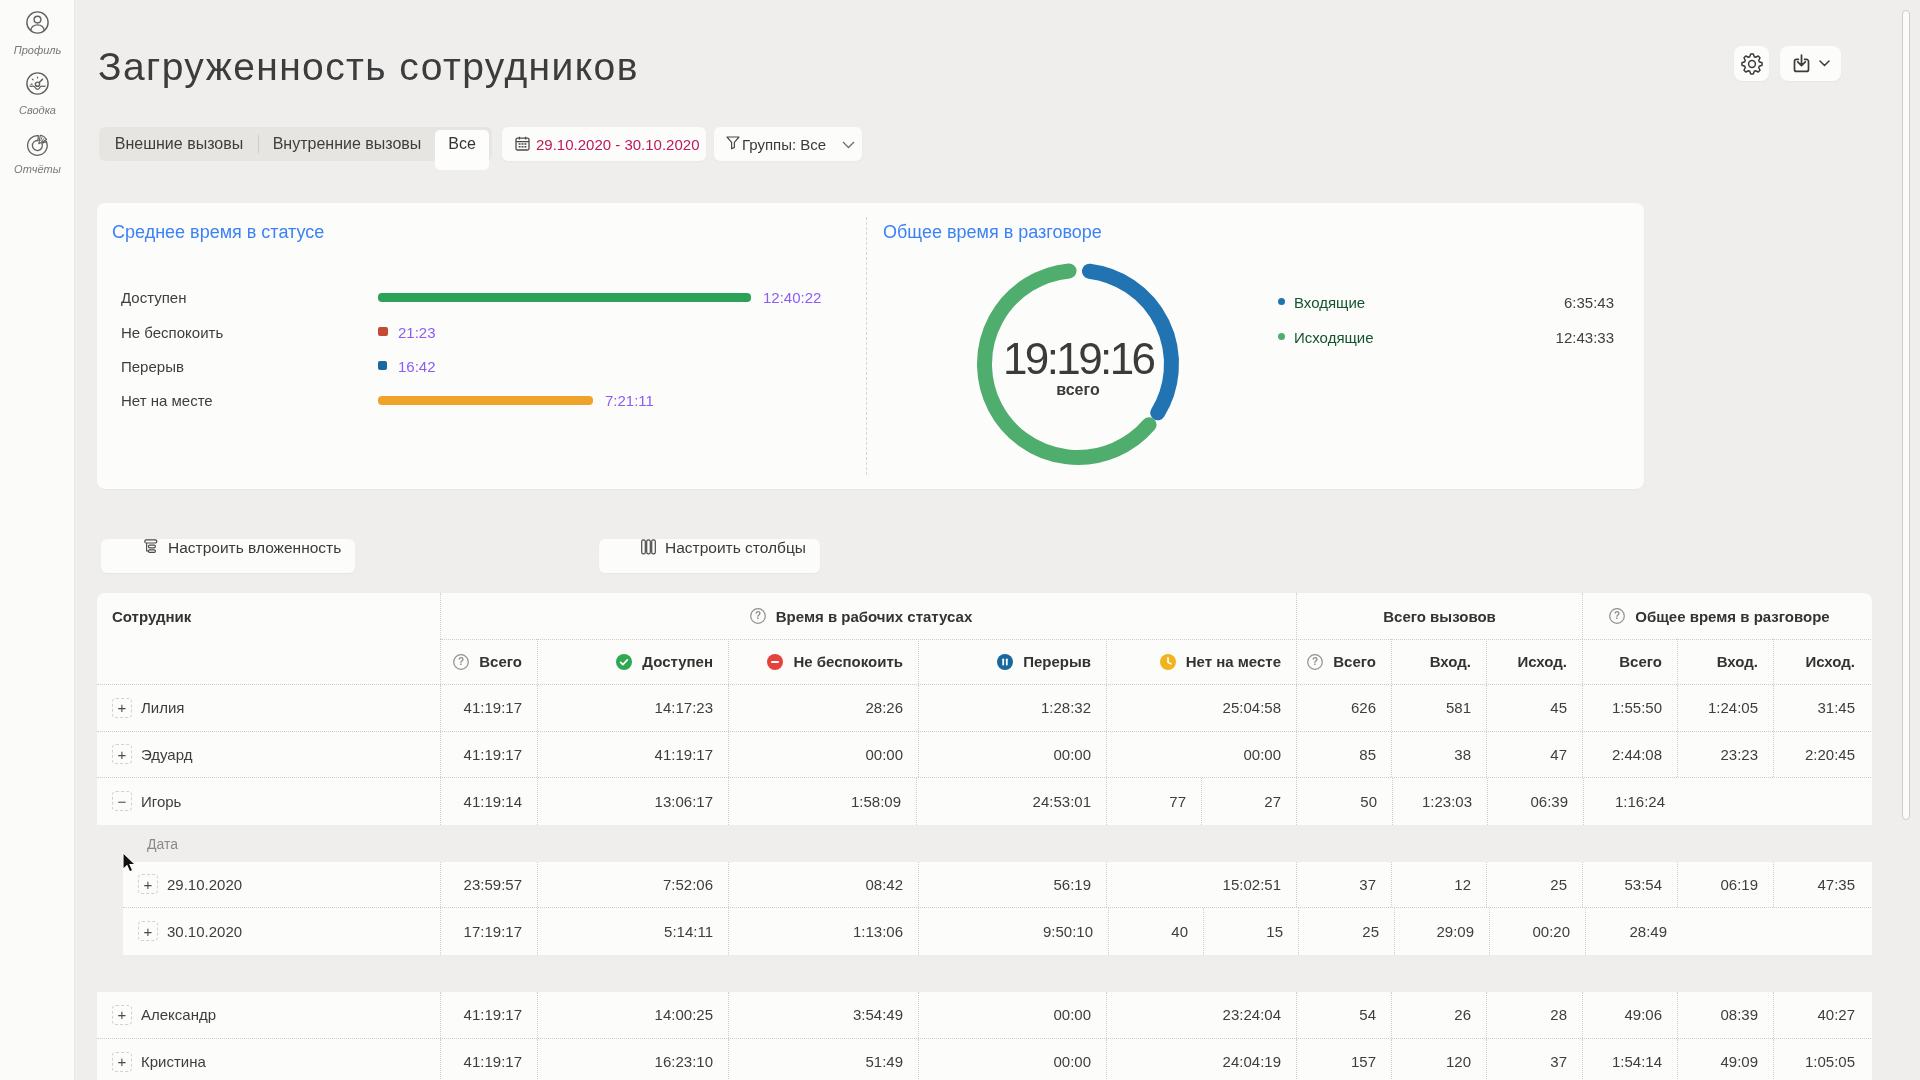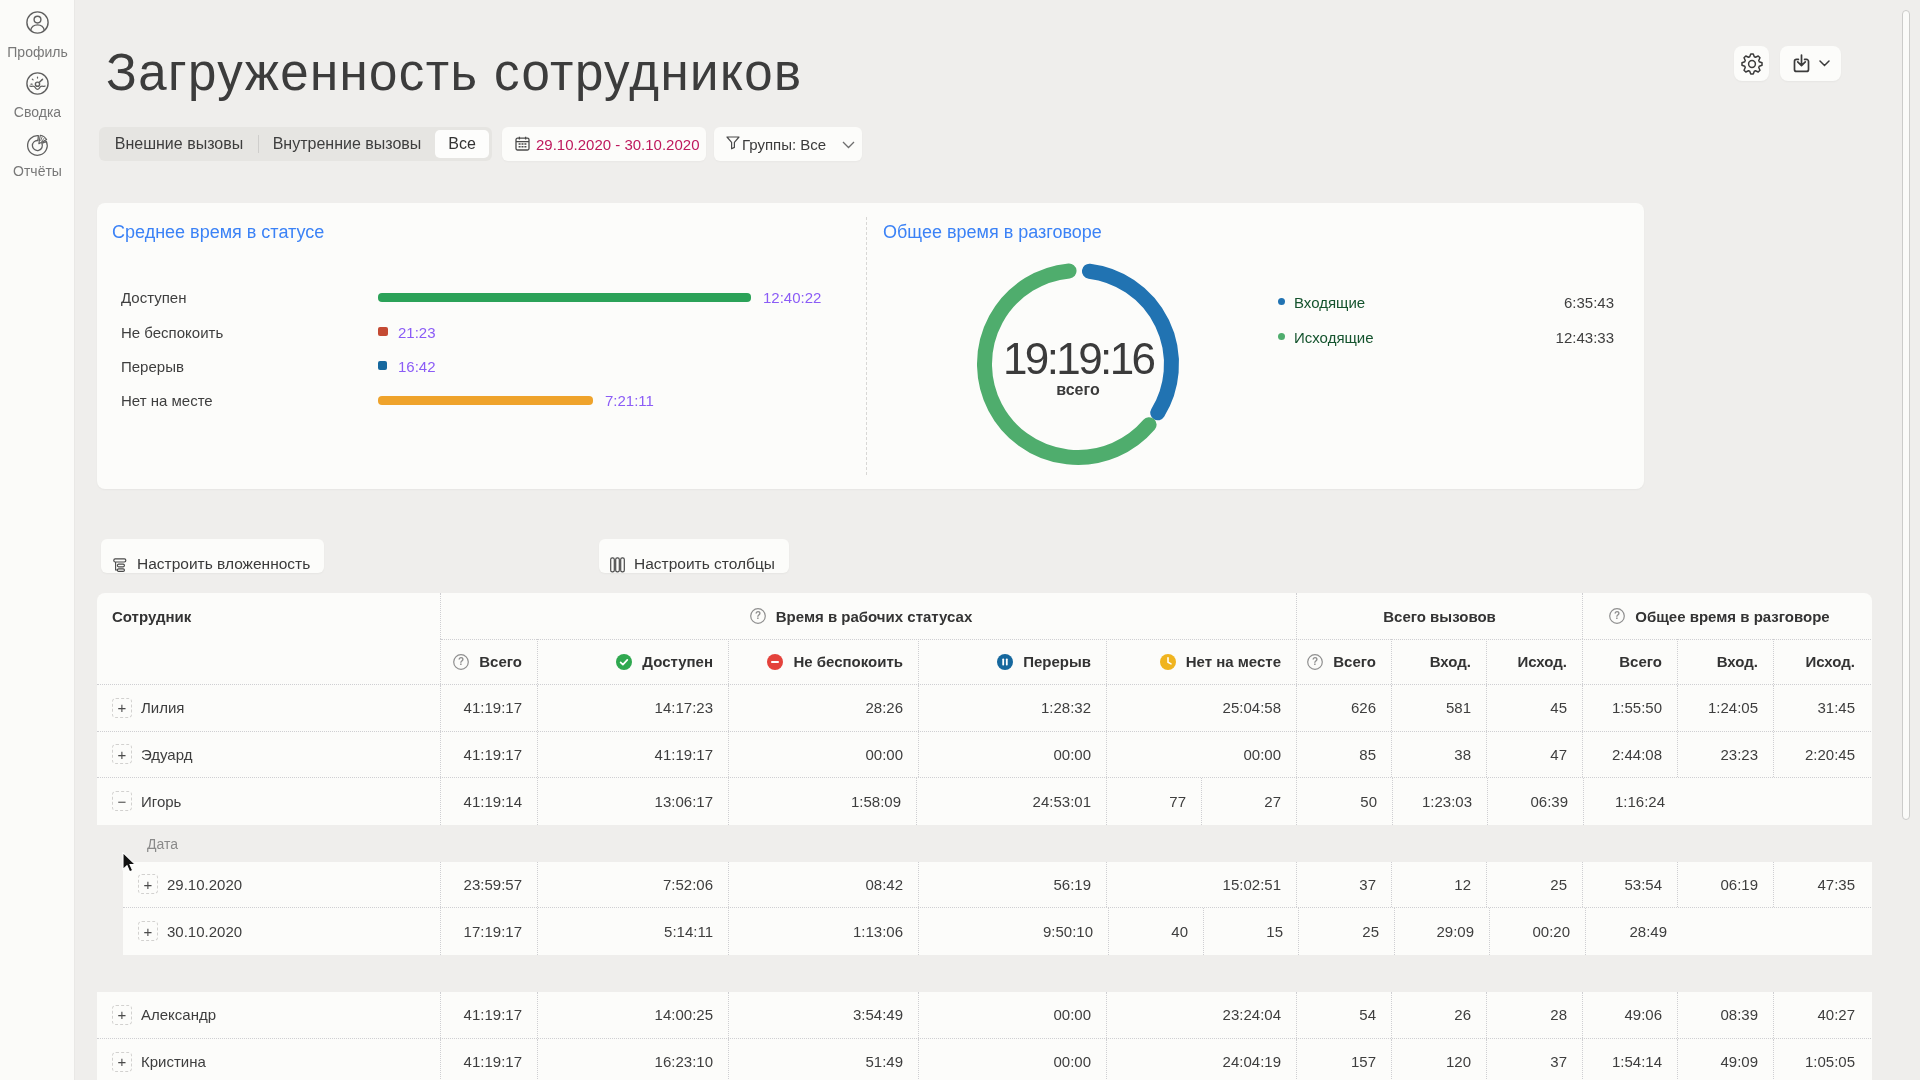--- a/index.html
+++ b/index.html
@@ -8,44 +8,44 @@
   body {
     font-family:"Liberation Sans", sans-serif;
     background:#efeeec;
     color:#3e3e3e;
     position:relative;
   }
   .abs { position:absolute; }
   
   #sidebar { left:0; top:0; width:75px; height:1080px; background:#fbfbf9; border-right:1px solid #e9e8e6; }
   .sb-item { position:absolute; left:0; width:75px; text-align:center; color:#6e6e6e; }
-  .sb-label { font-size:14px; color:#787878; }
-  
-  #title { left:106px; top:47px; font-size:51px; letter-spacing:1.4px; color:#3c3c3c; line-height:1; }
+  .sb-label { font-size:11px; color:#787878;font-style:italic; }
+  
+  #title { left:98px; top:47px; font-size:39px; letter-spacing:1.4px; color:#3c3c3c; line-height:1; }
   
   .btn-white { background:#fcfcfa; border-radius:8px; box-shadow:0 1px 2px rgba(0,0,0,0.04); display:flex; align-items:center; justify-content:center; }
   
   #tabbar { left:99px; top:127px; width:393px; height:34px; background:#e6e5e2; border-radius:6px; }
   .tab-lbl { position:absolute; top:0; height:34px; line-height:34px; font-size:16px; color:#3e3e3e; text-align:center; }
-  #tab-active { position:absolute; left:336px; top:3px; width:54px; height:28px; background:#fdfdfc; border-radius:5px; line-height:28px; text-align:center; font-size:16px; color:#333; }
+  #tab-active { position:absolute; left:336px; top:3px; width:54px; height:40px; background:#fdfdfc; border-radius:5px; line-height:28px; text-align:center; font-size:16px; color:#333; }
   .tab-div { position:absolute; left:159px; top:8px; width:1px; height:18px; background:#cfcecc; }
   .wbox { position:absolute; background:#fcfcfa; border-radius:6px; height:34px; top:127px; box-shadow:0 1px 2px rgba(0,0,0,0.03); }
   
   #card { left:97px; top:203px; width:1547px; height:286px; background:#fcfcfa; border-radius:8px; box-shadow:0 1px 2px rgba(0,0,0,0.04); }
   .card-title { position:absolute; font-size:18px; font-weight:500; color:#3b82f6; }
   .divider-dash { position:absolute; left:769px; top:14px; height:258px; width:0; border-left:1px dashed #d8d7d5; }
   .bar-row-label { position:absolute; left:24px; font-size:15px; color:#3e3e3e; }
   .hbar { position:absolute; border-radius:4px; height:9px; }
   .bar-val { position:absolute; font-size:15px; color:#8b5cf6; }
   
   .leg-dot { position:absolute; width:7px; height:7px; border-radius:50%; }
   .leg-txt { position:absolute; font-size:15px; color:#14532d; }
   .leg-val { position:absolute; font-size:15px; color:#3e3e3e; text-align:right; width:100px; }
   
-  .cfg-btn { position:absolute; top:539px; height:34px; background:#fcfcfa; border-radius:6px; box-shadow:0 1px 2px rgba(0,0,0,0.04); font-size:15.5px; color:#3a3a3a; display:flex; align-items:flex-end; white-space:nowrap; padding-right:14px; }
+  .cfg-btn { position:absolute; top:539px; height:34px; background:#fcfcfa; border-radius:6px; box-shadow:0 1px 2px rgba(0,0,0,0.04); font-size:15.5px; color:#3a3a3a; display:flex; align-items:flex-start; white-space:nowrap; padding-right:14px;padding-left:31px; }
   
   #table { left:97px; top:593px; width:1775px; height:500px; background:#fcfcfa; border-radius:8px 8px 0 0; }
   .trow { display:flex; width:1774px; }
   .tc { flex:none; border-right:1px dotted #cfcfd2; display:flex; align-items:center; justify-content:flex-end; padding-right:15px; font-size:15px; color:#3e3e3e; }
   .tc:last-child { border-right:none; }
   .tc.first { justify-content:flex-start; padding-left:15px; padding-right:0; }
   .hdr { font-weight:bold; color:#333; }
   .w1{width:344px;} .w2{width:97px;} .w3{width:191px;} .w4{width:190px;} .w5{width:188px;} .w6{width:190px;}
   .w7{width:95px;} .w8{width:95px;} .w9{width:96px;} .w10{width:95px;} .w11{width:96px;} .w12{width:96px;}
   .g1{width:344px;} .g2{width:856px;} .g3{width:286px;} .g4{width:288px;}

